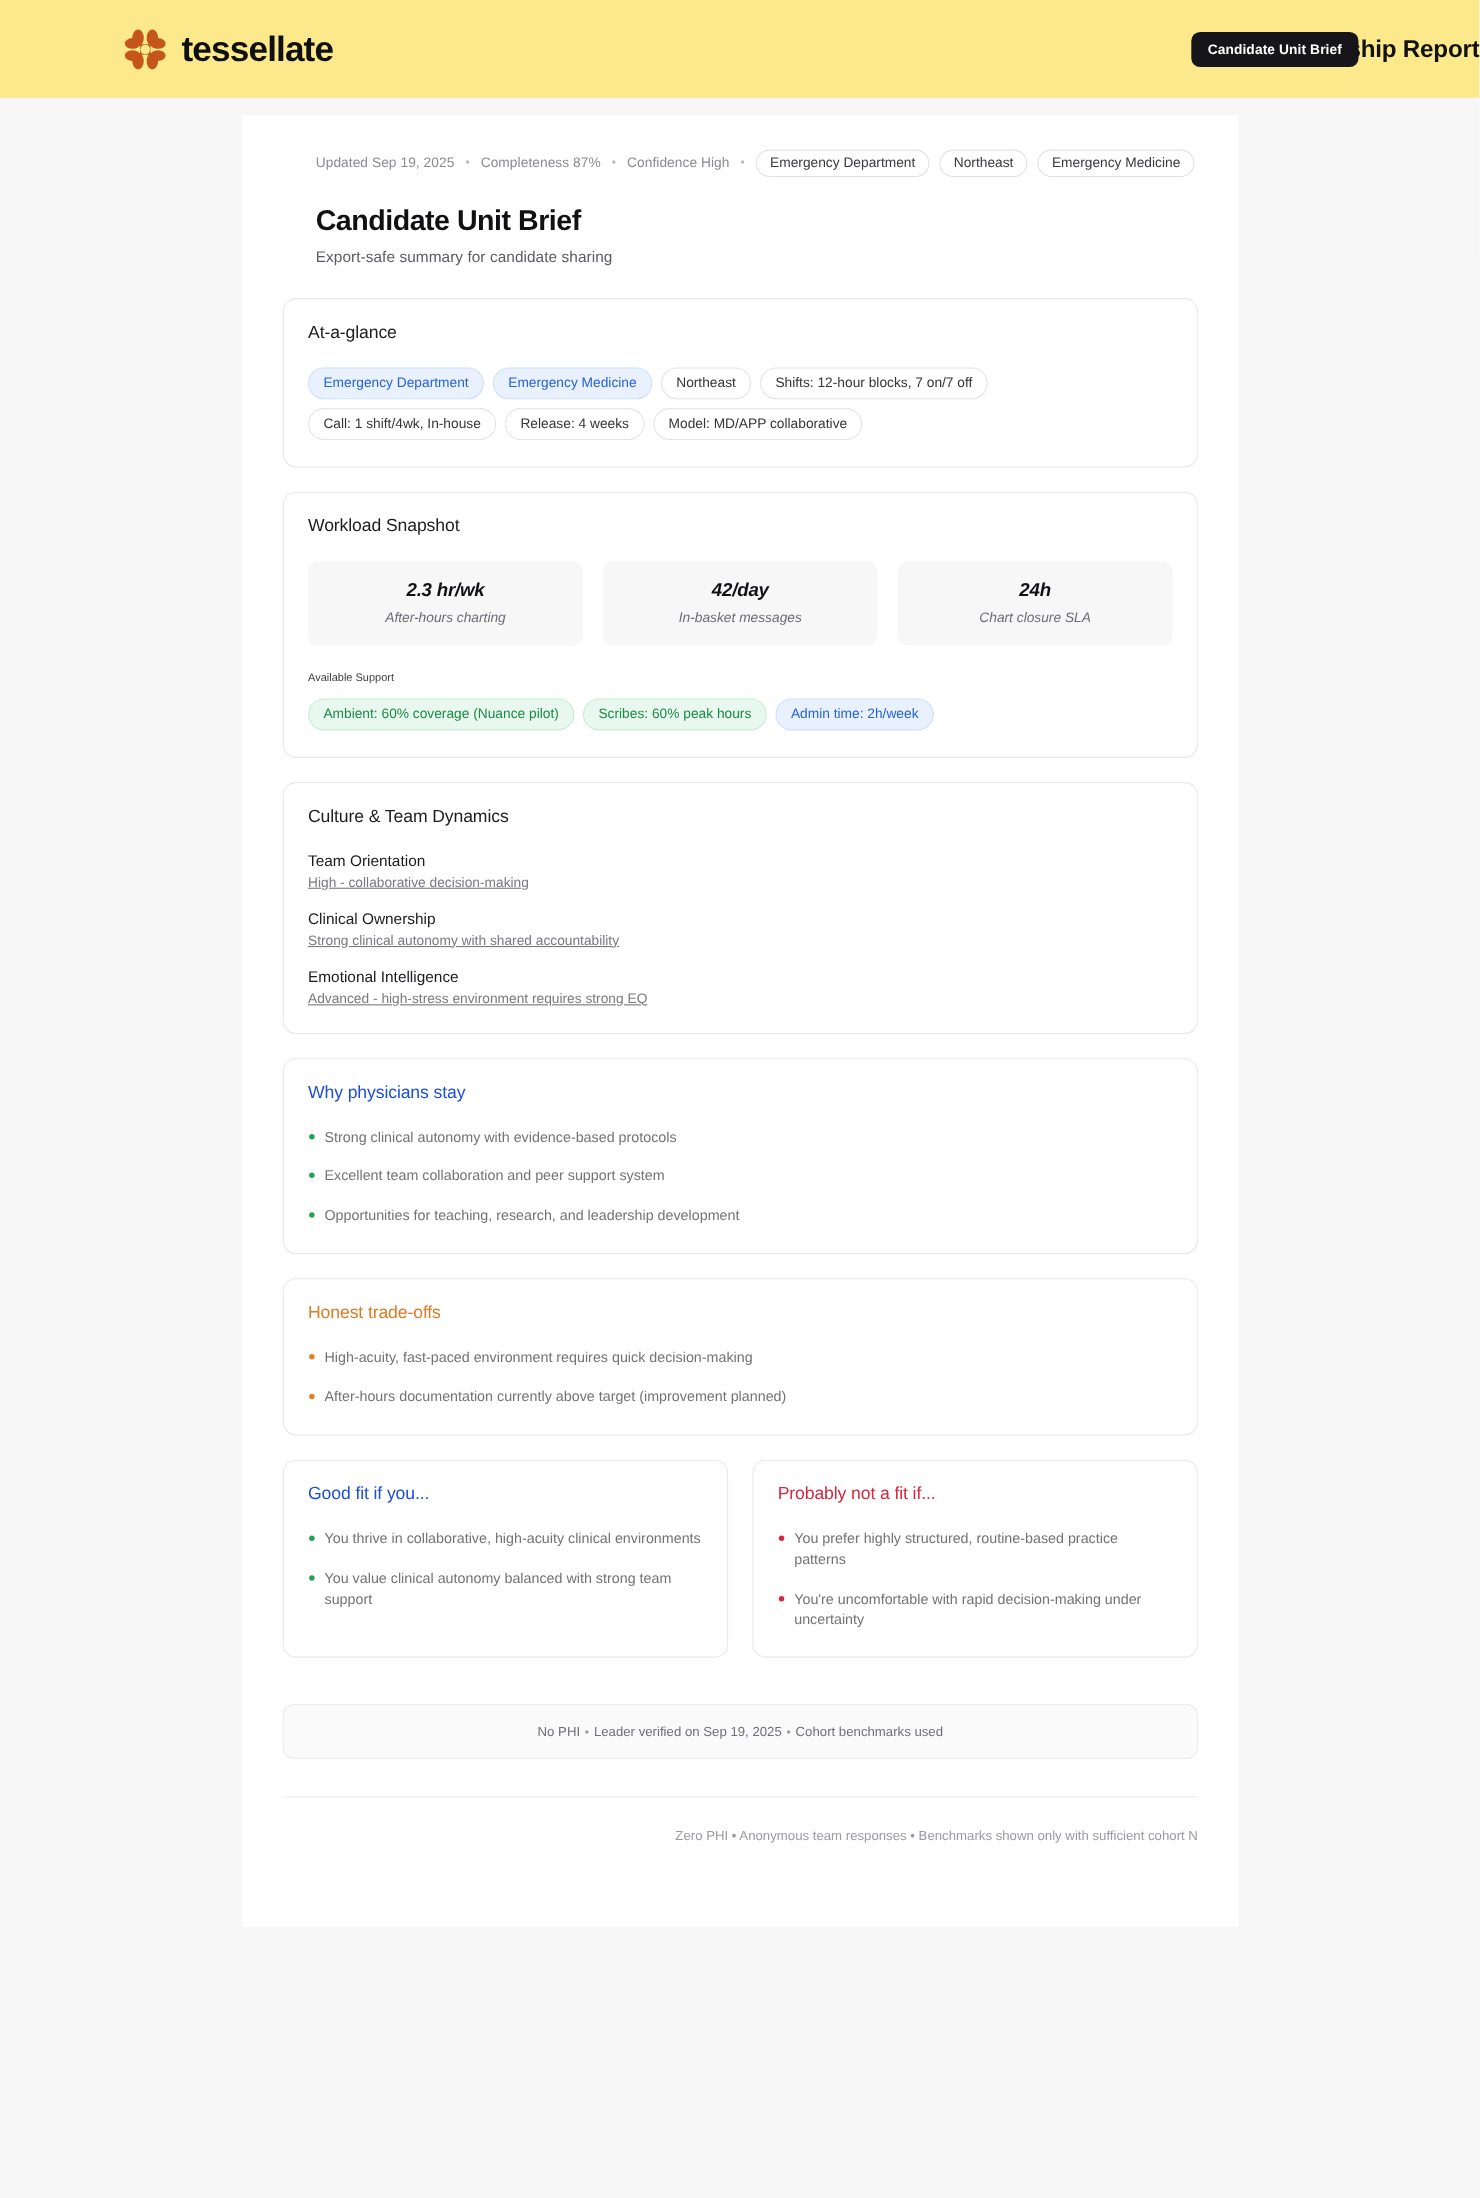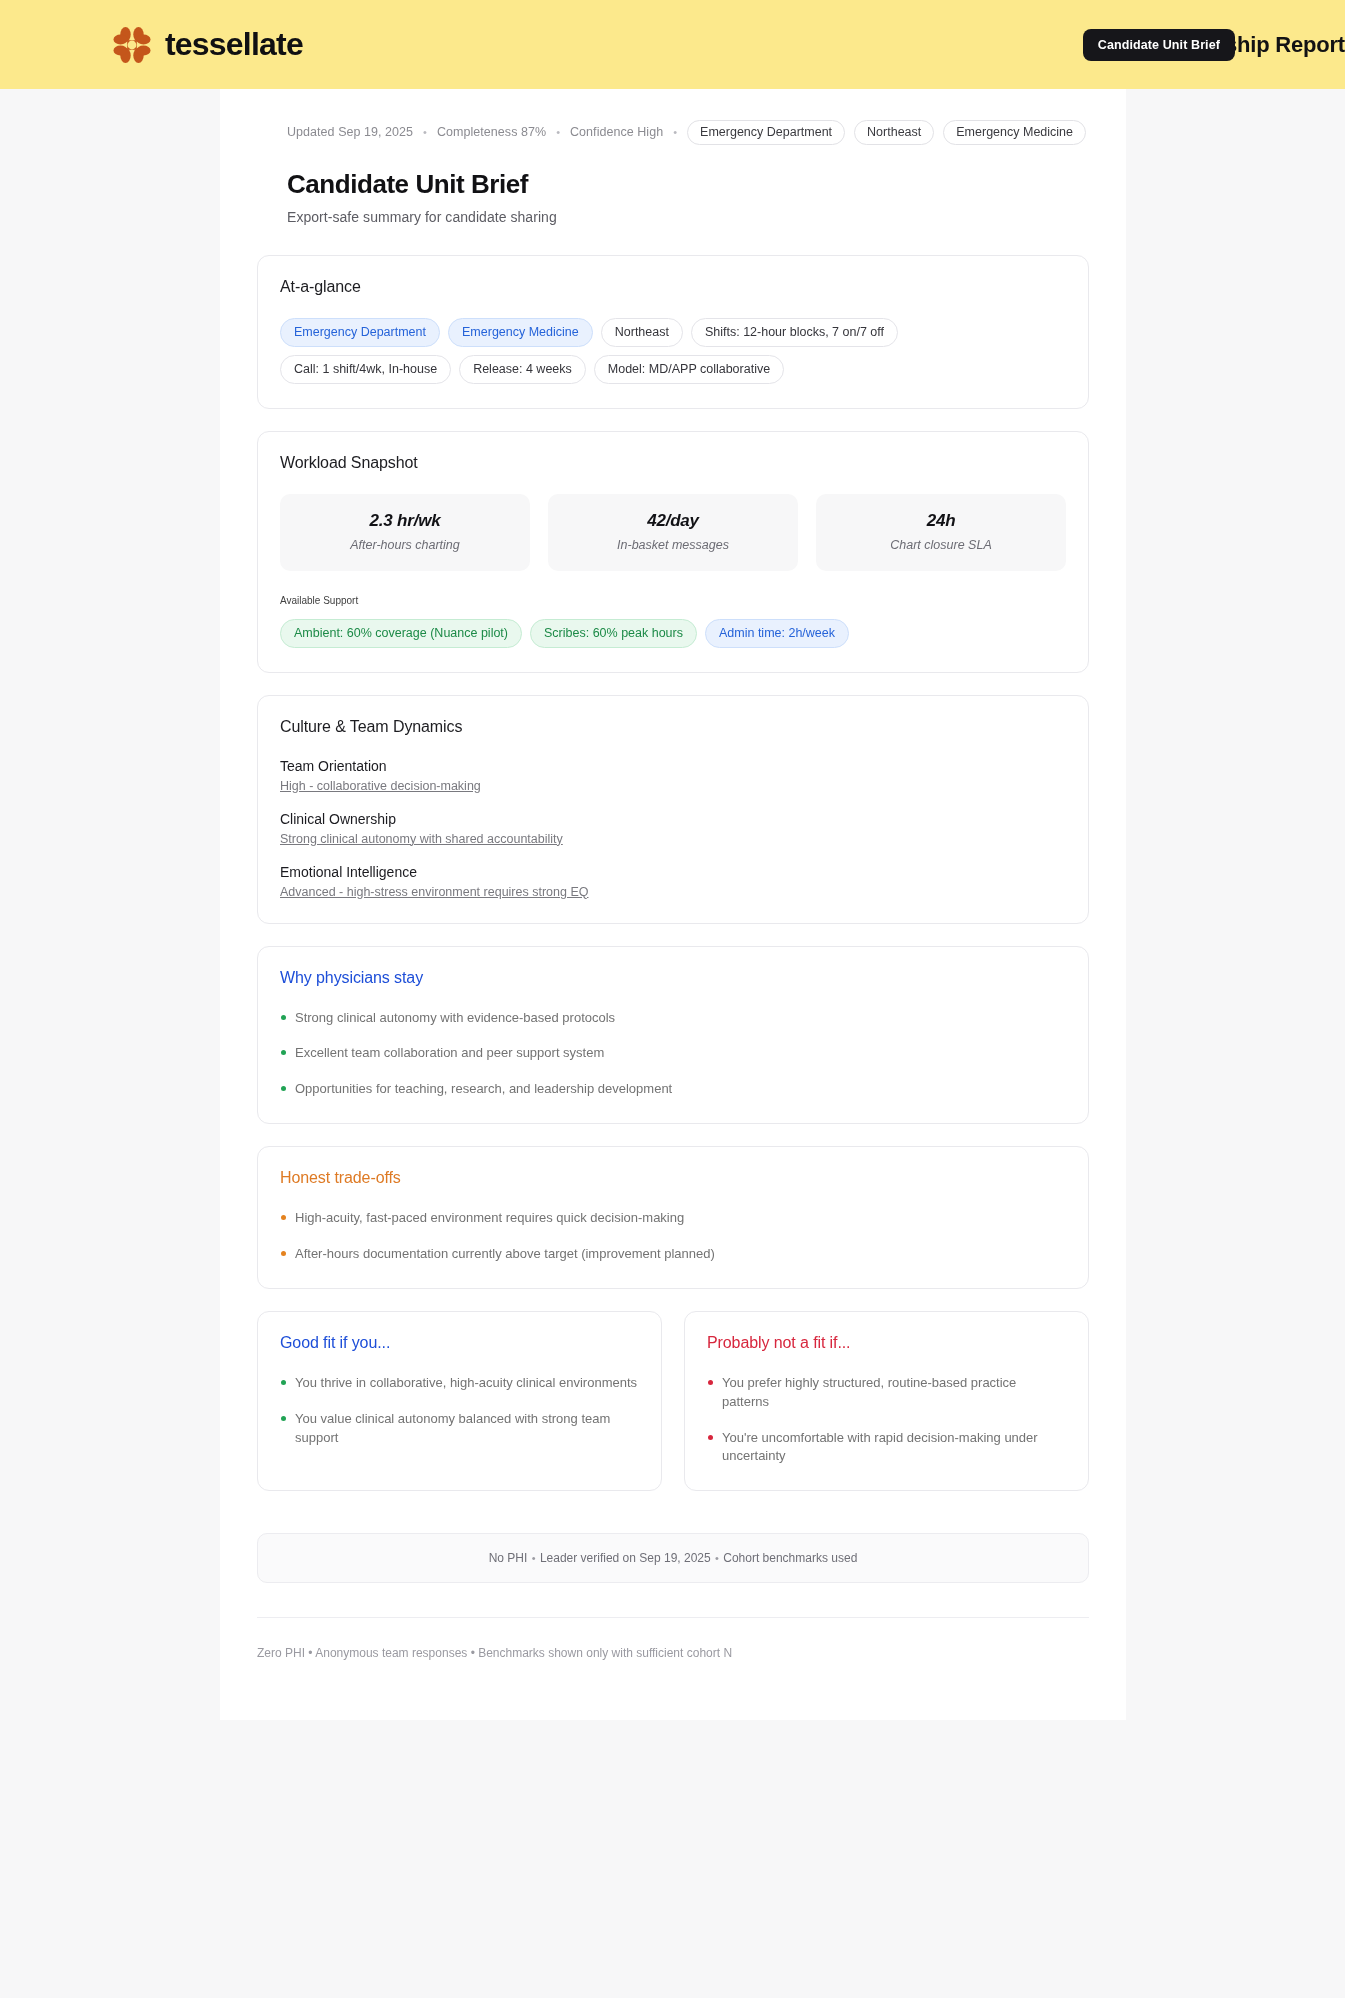--- a/index.html
+++ b/index.html
@@ -64,21 +64,21 @@
   
   .sheet {
     width: 906px;
     margin: 0 0 0 220px;
     background: #ffffff;
     min-height: 1624px;
     padding: 0 0 60px 0;
   }
   .sheet-inner {
     width: 832px;
-    margin: 0 auto;
+    margin: 16px auto;
     padding-top: 30px;
   }
 
   
   .metarow {
     display: flex;
     align-items: center;
     flex-wrap: wrap;
     gap: 9px;
     padding: 0 0 0 30px;
@@ -257,21 +257,21 @@
     color: #6f6f77;
     margin-top: 42px;
   }
   .notestrip .meta-dot { color: #9c9ca3; }
   .rule {
     border: 0;
     border-top: 1px solid #ededf1;
     margin: 34px 0 0 0;
   }
   .fineprint {
-    text-align: left;
+    text-align: right;
     font-size: 12px;
     color: #9a9aa1;
     margin-top: 28px;
   }
 </style>
 </head>
 <body>
 
 <div class="topbar">
   <div class="brand">

